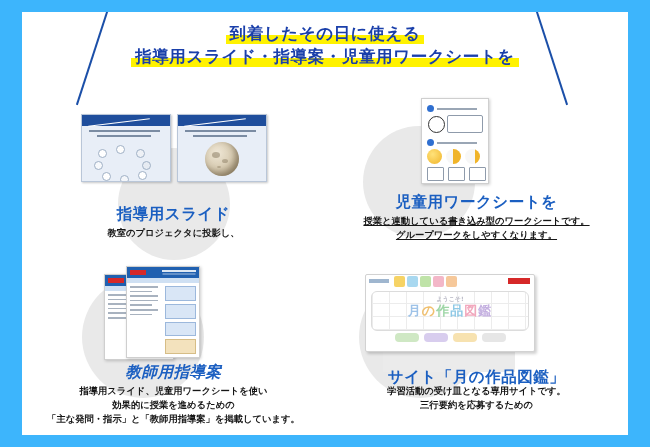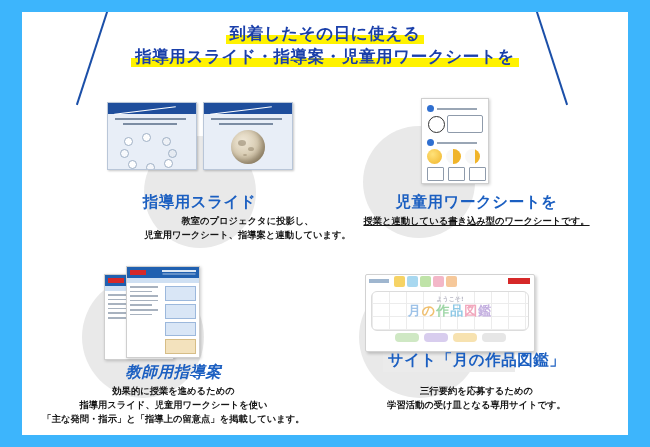--- a/index.html
+++ b/index.html
@@ -76,21 +76,21 @@
     left: 0;
     top: 84px;
     width: 606px;
     height: 339px;
   }
   .cell {
     position: absolute;
     width: 303px;
     height: 170px;
   }
-  .cell.tl { left: 0;    top: 0; margin-left: 26px; }
+  .cell.tl { left: 0;    top: 12px; }
   .cell.tr { left: 303px; top: 0; }
   .cell.bl { left: 0;    top: 170px; }
   .cell.br { left: 303px; top: 170px; }
 
   .circle-bg {
     position: absolute;
     border-radius: 50%;
     background: #e9e9e9;
   }
   .cell.tl .circle-bg { width: 112px; height: 112px; left: 96px; top: 40px; }
@@ -114,26 +114,26 @@
     text-align: center;
     font-size: 9.3px;
     font-weight: bold;
     color: #161616;
     line-height: 14px;
     white-space: nowrap;
   }
   .sec-desc div { white-space: nowrap; }
 
   .cell.tl .sec-title { top: 96px; }
-  .cell.tl .sec-desc  { top: 118px; padding-left: 48px; }
+  .cell.tl .sec-desc  { top: 118px; }
   .cell.tr .sec-title { top: 96px; }
   .cell.tr .sec-desc  { top: 118px; text-decoration: underline; }
   .cell.bl .sec-title { top: 96px; font-style: italic; }
   .cell.bl .sec-desc  { top: 118px; }
-  .cell.br .sec-title { top: 84px; }
+  .cell.br .sec-title { top: 101px; }
   .cell.br .sec-desc  { top: 118px; }
 
   
   .slides {
     position: absolute;
     left: 50%;
     top: 6px;
     transform: translateX(-50%);
     display: flex;
     gap: 6px;
@@ -505,21 +505,20 @@
           <div class="slide-text">
               <i></i>
               <i></i>
             </div>
           <div class="moon-photo"></div>
         </div>
       </div>
       <div class="sec-title">指導用スライド</div>
       <div class="sec-desc">
         <div>教室のプロジェクタに投影し、</div>
-        <div>児童用ワークシート、指導案と連動しています。</div>
       </div>
     </div>
 
     <div class="cell tr">
       <div class="circle-bg"></div>
       <div class="worksheet">
         <div class="ws-q q1">
           <span class="ws-dot"></span>
           <span class="ws-line"></span>
         </div>
@@ -536,20 +535,21 @@
         </div>
         <div class="ws-ans">
           <span></span>
           <span></span>
           <span></span>
         </div>
       </div>
       <div class="sec-title">児童用ワークシートを</div>
       <div class="sec-desc">
         <div>授業と連動している書き込み型のワークシートです。</div>
+        <div>グループワークをしやすくなります。</div>
       </div>
     </div>
 
     <div class="cell bl">
       <div class="circle-bg"></div>
       <div class="docs">
         <div class="doc back">
           <div class="doc-head">
             <div class="doc-logo"></div>
             <div class="doc-headline"></div>
@@ -591,23 +591,23 @@
               <div class="doc-thumb"></div>
               <div class="doc-thumb"></div>
               <div class="doc-thumb"></div>
               <div class="doc-thumb tan"></div>
             </div>
           </div>
         </div>
       </div>
       <div class="sec-title">教師用指導案</div>
       <div class="sec-desc">
+        <div>指導用スライド、児童用ワークシートを使い</div>
         <div>効果的に授業を進めるための</div>
-        <div>指導用スライド、児童用ワークシートを使い</div>
-        <div>「主な発問・指示」と「指導上の留意点」を掲載しています。</div>
+        <div>「主な発問・指示」と「教師用指導案」を掲載しています。</div>
       </div>
     </div>
 
     <div class="cell br">
       <div class="circle-bg"></div>
       <div class="site-shadow"></div>
       <div class="site">
         <div class="site-top">
           <div class="site-brandleft"></div>
           <div class="site-chips">
@@ -627,19 +627,19 @@
         </div>
         <div class="site-btns">
           <span></span>
           <span></span>
           <span></span>
           <span></span>
         </div>
       </div>
       <div class="sec-title">サイト「月の作品図鑑」</div>
       <div class="sec-desc">
+        <div>学習活動の受け皿となる専用サイトです。</div>
         <div>三行要約を応募するための</div>
-        <div>学習活動の受け皿となる専用サイトです。</div>
       </div>
     </div>
 
   </div>
 </div>
 
 </body></html>

